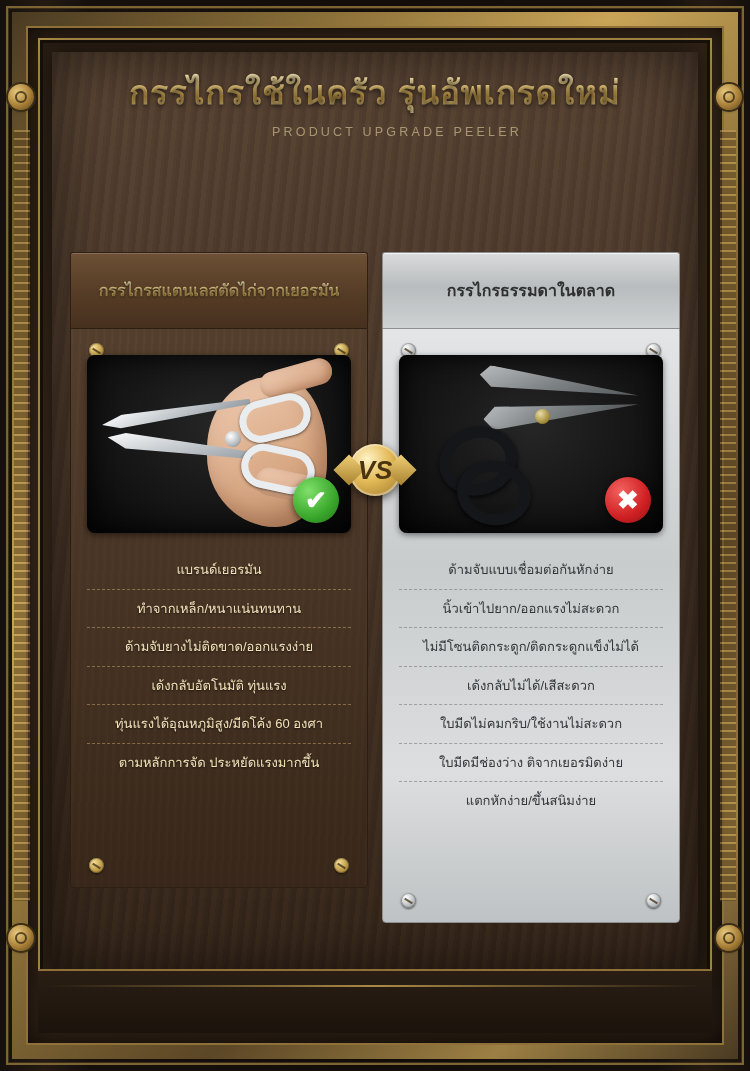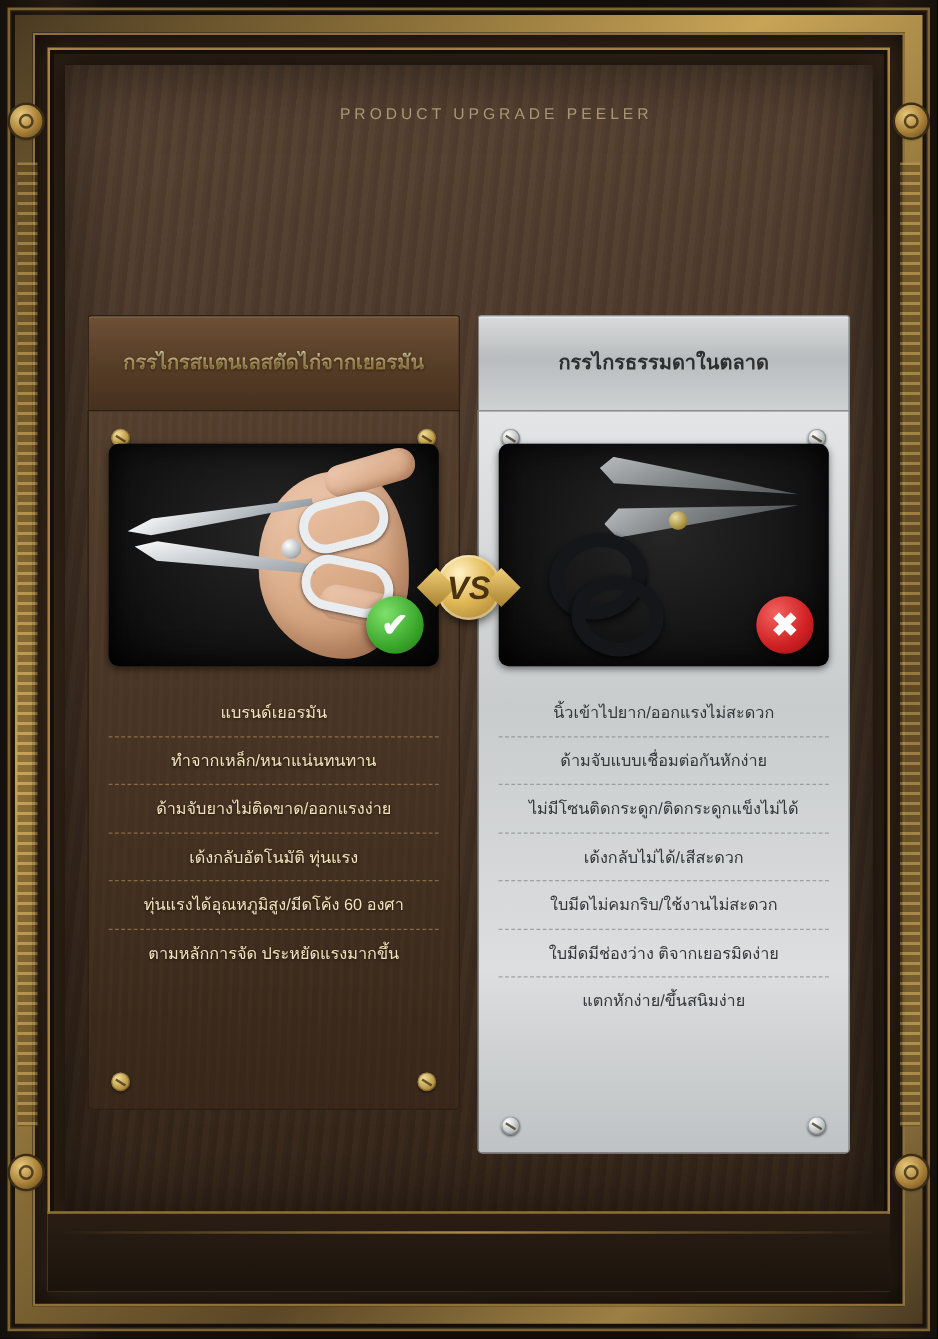--- a/index.html
+++ b/index.html
@@ -405,20 +405,21 @@
   <div class="side-orn r"></div>
   <div class="rosette tl"></div>
   <div class="rosette tr"></div>
   <div class="rosette bl"></div>
   <div class="rosette br"></div>
 
   <div class="board"></div>
   <div class="bottom-band"></div>
 
   <div class="header">
+    <div class="title">กรรไกรใช้ในครัว รุ่นอัพเกรดใหม่</div>
     <div class="subtitle">PRODUCT UPGRADE PEELER</div>
   </div>
 
   <div class="cols">
 
     <div class="col col-left">
       <div class="plate-head">
         <span class="plate-head-text">กรรไกรสแตนเลสตัดไก่จากเยอรมัน</span>
       </div>
       <div class="plate-body">
@@ -467,22 +468,22 @@
             <span class="old-blade ob1"></span>
             <span class="old-blade ob2"></span>
             <span class="old-pivot"></span>
             <span class="old-ring r1"></span>
             <span class="old-ring r2"></span>
           </div>
           <div class="mark no">✖</div>
         </div>
 
         <ul class="features">
+          <li>ด้ามจับแบบเชื่อมต่อกันหักง่าย</li>
           <li>นิ้วเข้าไปยาก/ออกแรงไม่สะดวก</li>
-          <li>ด้ามจับแบบเชื่อมต่อกันหักง่าย</li>
           <li>ไม่มีโซนติดกระดูก/ติดกระดูกแข็งไม่ได้</li>
           <li>เด้งกลับไม่ได้/เสีสะดวก</li>
           <li>ใบมีดไม่คมกริบ/ใช้งานไม่สะดวก</li>
           <li>ใบมีดมีช่องว่าง ติจากเยอรมิดง่าย</li>
           <li>แตกหักง่าย/ขึ้นสนิมง่าย</li>
         </ul>
       </div>
     </div>
 
     <div class="vs">VS</div>

